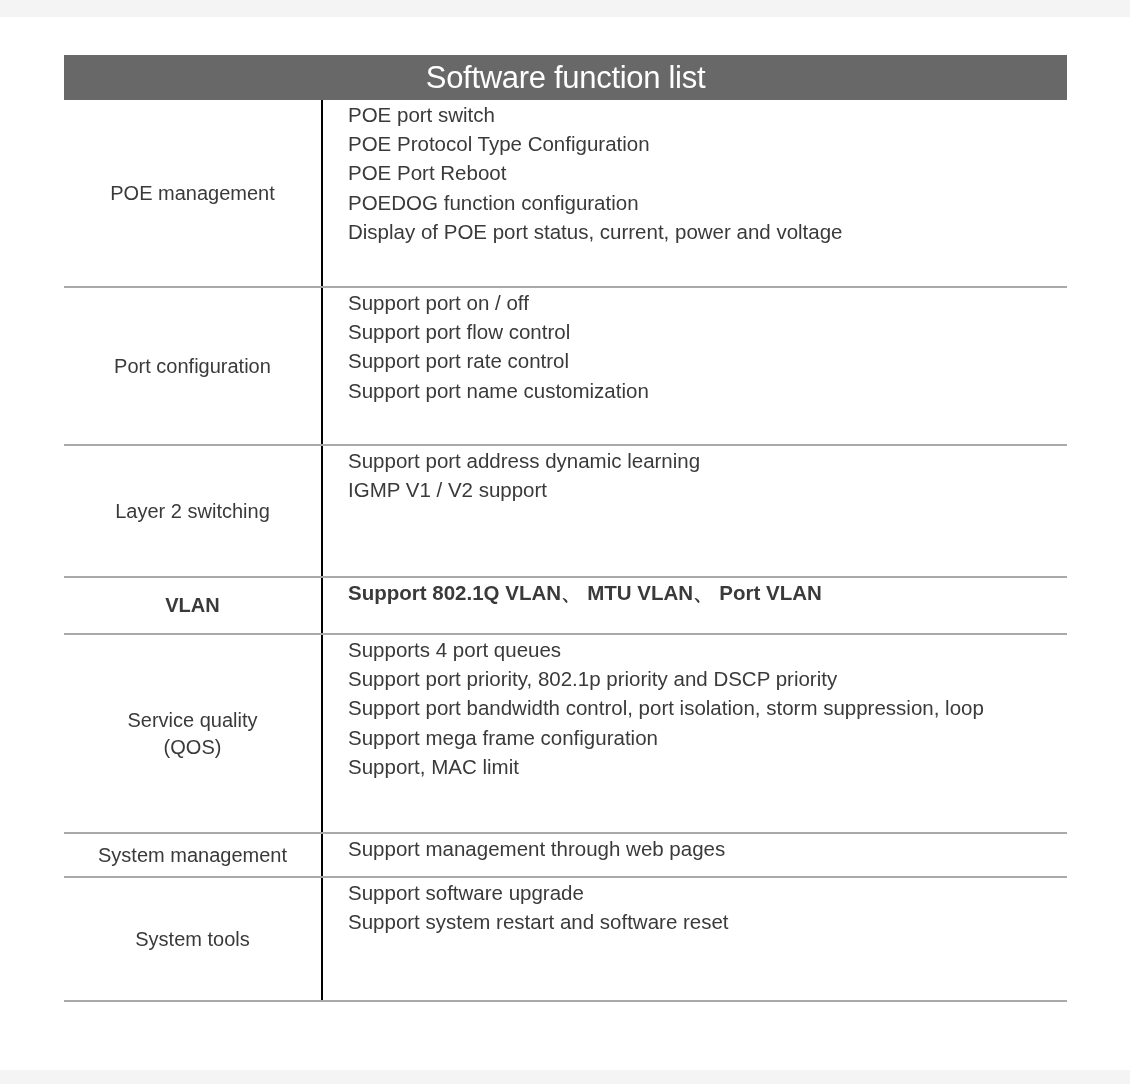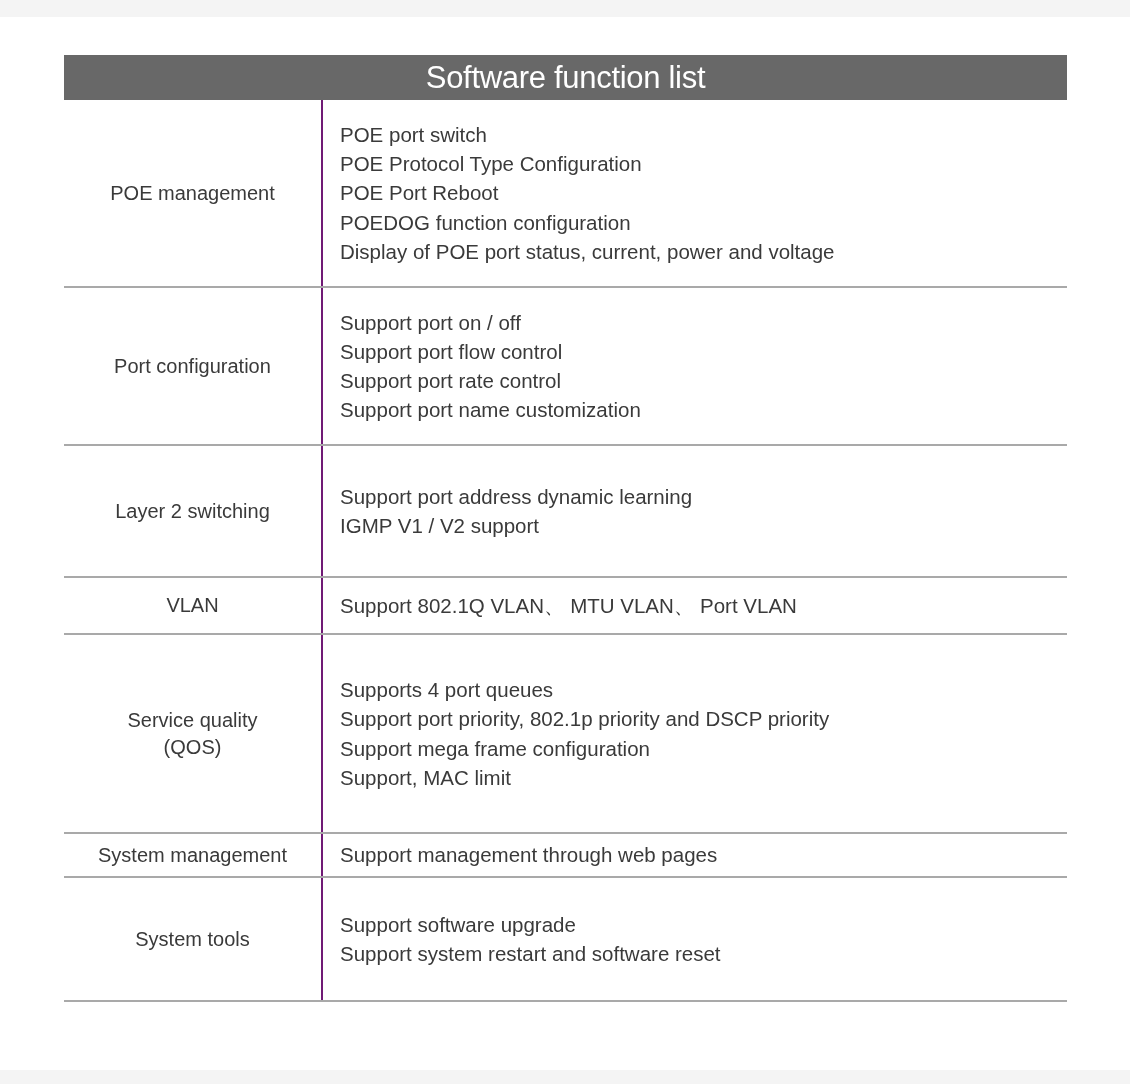--- a/index.html
+++ b/index.html
@@ -4,23 +4,23 @@
 <style>
   html, body { margin:0; padding:0; }
   body { width:1130px; height:1084px; background:#ffffff; position:relative; overflow:hidden;
          font-family:"Liberation Sans", "DejaVu Sans", sans-serif; color:#3a3a3a; }
   .band-top { position:absolute; left:0; top:0; width:1130px; height:17px; background:#f4f4f4; }
   .band-bottom { position:absolute; left:0; top:1070px; width:1130px; height:14px; background:#f4f4f4; }
   .title-bar { position:absolute; left:64px; top:55px; width:1003px; height:45px; background:#686868;
                color:#ffffff; font-size:31px; text-align:center; line-height:45px; letter-spacing:-0.3px; }
   .table { position:absolute; left:64px; top:100px; width:1003px; }
   .row { position:relative; border-bottom:2px solid #a9a9a9; box-sizing:border-box; display:flex; }
-  .cat { width:259px; border-right:2px solid #701a75; box-sizing:border-box; display:flex;
+  .cat { width:259px; border-right:2px solid #000000; box-sizing:border-box; display:flex;
          align-items:center; justify-content:center; text-align:center; font-size:20px; line-height:27px; }
-  .items { flex:1; padding-left:17px; display:flex; flex-direction:column; justify-content:center; }
+  .items { flex:1; padding-left:25px; display:flex; flex-direction:column; justify-content:flex-start; }
   .item { font-size:20.5px; line-height:29.2px; white-space:nowrap; }
 </style>
 </head>
 <body>
 
 <div class="band-top"></div>
 <div class="title-bar">Software function list</div>
 
 <div class="table">
   <div class="row" style="height:188px;">
@@ -42,32 +42,33 @@
       <div class="item">Support port name customization</div>
     </div>
   </div>
   <div class="row" style="height:132px;">
     <div class="cat">Layer 2 switching</div>
     <div class="items">
       <div class="item">Support port address dynamic learning</div>
       <div class="item">IGMP V1 / V2 support</div>
     </div>
   </div>
-  <div class="row" style="height:57px;">
+  <div class="row" style="height:57px;font-weight:bold;">
     <div class="cat">VLAN</div>
     <div class="items">
       <div class="item">Support 802.1Q VLAN、 MTU VLAN、 Port VLAN</div>
     </div>
   </div>
   <div class="row" style="height:199px;">
     <div class="cat" style="white-space:pre-line;">Service quality
 (QOS)</div>
     <div class="items">
       <div class="item">Supports 4 port queues</div>
       <div class="item">Support port priority, 802.1p priority and DSCP priority</div>
+      <div class="item">Support port bandwidth control, port isolation, storm suppression, loop</div>
       <div class="item">Support mega frame configuration</div>
       <div class="item">Support, MAC limit</div>
     </div>
   </div>
   <div class="row" style="height:44px;">
     <div class="cat">System management</div>
     <div class="items">
       <div class="item">Support management through web pages</div>
     </div>
   </div>

